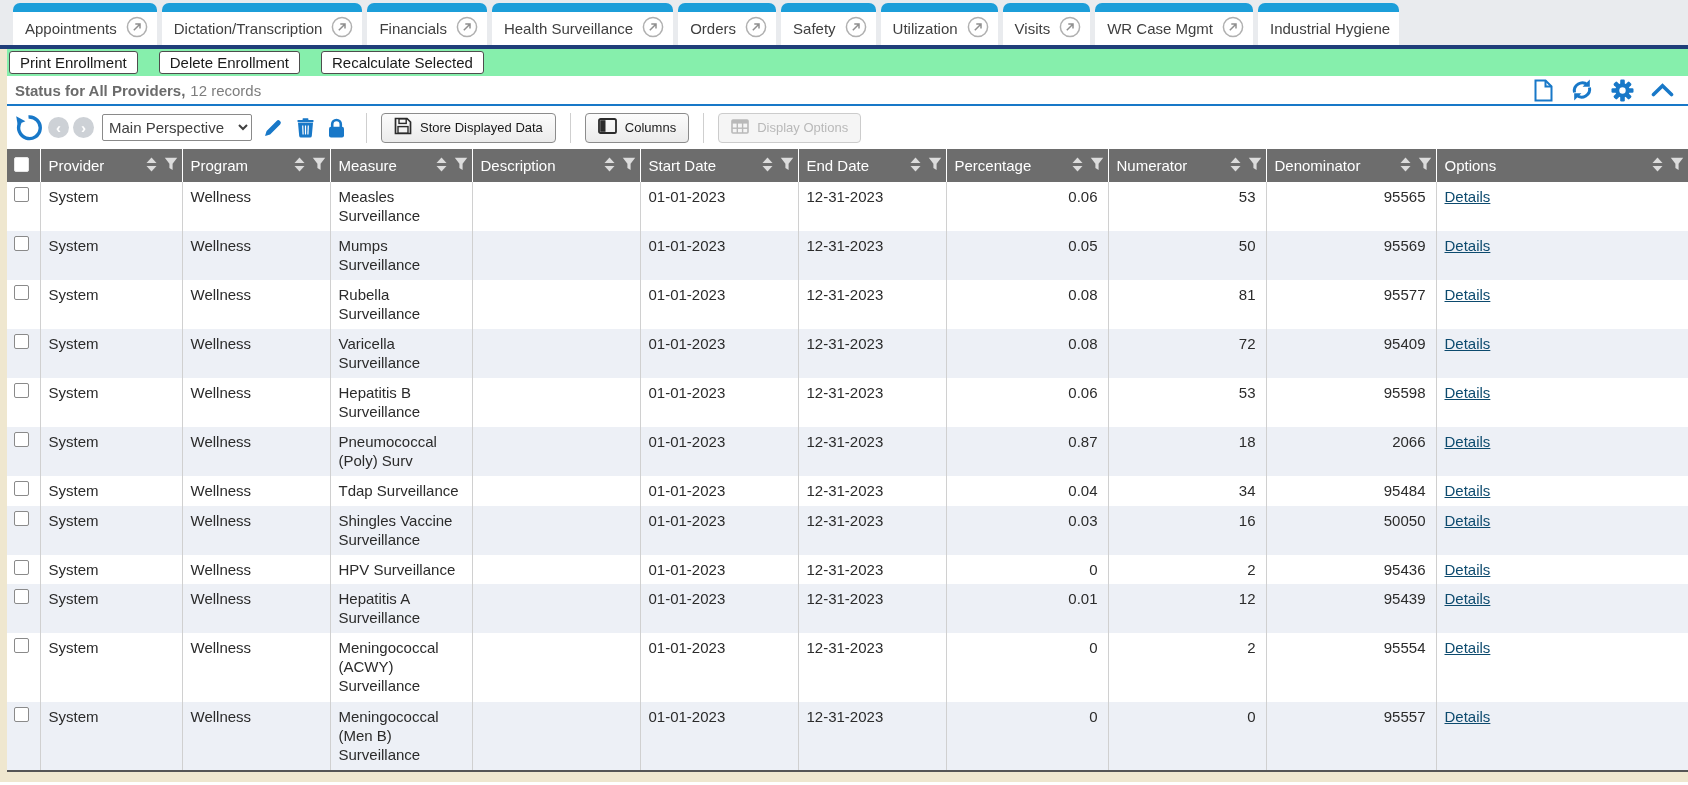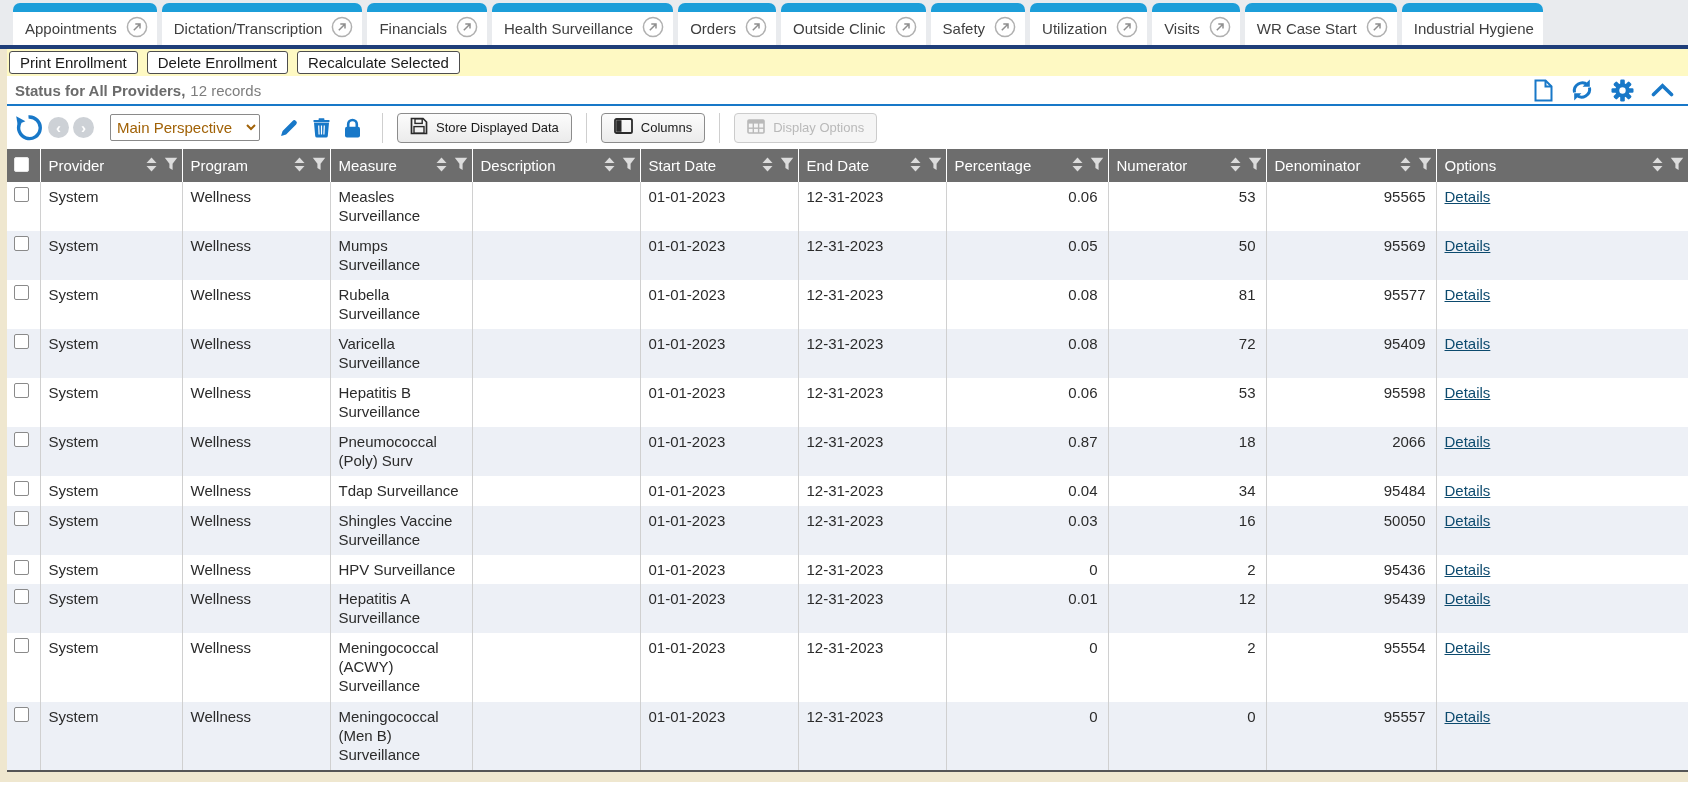--- a/index.html
+++ b/index.html
@@ -15,41 +15,41 @@
   .tab-body { display:flex; align-items:center; gap:9px; height:33px; padding:0 9px 0 12px; background:#fff; }
   .tab-label { color:#3f3f3f; font-size:15px; }
   .navy-line { height:4px; background:#1f3e79; }
 
   
   .frame { display:flex; height:733px; }
   .left-strip { flex:0 0 7px; background:#efe7cf; }
   .main { flex:1; display:flex; flex-direction:column; min-width:0; }
 
   
-  .action-bar { display:flex; align-items:center; gap:9px; height:27px; padding-left:2px; background:#fef9c3; }
+  .action-bar { display:flex; align-items:center; gap:21px; height:27px; padding-left:2px; background:#86efac; }
   .action-btn { display:inline-flex; align-items:center; height:23px; padding:0 10px; background:#fff;
                 border:1px solid #4d4d4d; border-radius:3px; font-size:15px; color:#1a1a1a; cursor:pointer; }
 
   
   .status-bar { display:flex; align-items:center; height:30px; padding:0 14px 0 8px; background:#fff;
                 border-bottom:2px solid #1878c8; }
   .status-title { font-weight:bold; color:#6b6b6b; }
   .status-records { color:#7d7d7d; margin-left:5px; }
   .status-icons { margin-left:auto; display:flex; align-items:center; gap:17px; }
   .status-icons .icon-btn { display:inline-flex; align-items:center; cursor:pointer; }
 
   
   .toolbar { display:flex; align-items:center; height:43px; padding-left:8px; background:#fff; }
   .icon-btn { background:none; border:none; padding:0; display:inline-flex; align-items:center; cursor:pointer; }
   .undo-btn { margin-right:6px; }
   .nav-circle { width:21px; height:21px; border-radius:50%; background:#cdd1d6; color:#fff; font-weight:bold;
                 display:inline-flex; align-items:center; justify-content:center; font-size:15px; line-height:1;
                 margin-right:4px; cursor:default; }
-  .perspective-select { height:27px; width:150px; margin:0 12px; border:1px solid #8a8a8a; border-radius:2px;
-                        font-family:"Liberation Sans",sans-serif; font-size:15px; color:#a16207; background:#fff; padding:0 2px; }
+  .perspective-select { height:27px; width:150px; margin:0 4px; border:1px solid #8a8a8a; border-radius:2px;
+                        font-family:"Liberation Sans",sans-serif; font-size:15px; color:#404040; background:#fff; padding:0 2px; }
   .tool-icon { margin:0 7px; }
   .vsep { width:1px; height:30px; background:#cfcfcf; margin:0 14px; }
   .tool-btn { display:inline-flex; align-items:center; gap:8px; height:30px; padding:0 12px;
               background:linear-gradient(#fcfcfc,#ebebeb); border:1px solid #8c8c8c; border-radius:4px;
               font-size:13px; color:#1a1a1a; cursor:pointer; }
   .tool-btn.disabled { color:#b9b9b9; border-color:#cccccc; background:#f5f5f5; cursor:default; }
 
   
   .table-wrap { flex:1; overflow:hidden; display:flex; }
   table { border-collapse:collapse; table-layout:fixed; width:1681px; }
@@ -138,32 +138,20 @@
         <svg width="22" height="22" viewBox="0 0 22 22">
               <circle cx="11" cy="11" r="9.6" fill="none" stroke="#b0b0b0" stroke-width="1.5"></circle>
               <path d="M7.8 14.2 L13.8 8.2 M9.3 7.9 h4.7 v4.7" fill="none" stroke="#8f8f8f" stroke-width="1.5"></path>
             </svg>
       </span>
     </div>
   </div>
       <div class="tab">
     <div class="tab-cap"></div>
     <div class="tab-body">
-      <span class="tab-label">Outside Clinic</span>
-      <span class="tab-ext">
-        <svg width="22" height="22" viewBox="0 0 22 22">
-              <circle cx="11" cy="11" r="9.6" fill="none" stroke="#b0b0b0" stroke-width="1.5"></circle>
-              <path d="M7.8 14.2 L13.8 8.2 M9.3 7.9 h4.7 v4.7" fill="none" stroke="#8f8f8f" stroke-width="1.5"></path>
-            </svg>
-      </span>
-    </div>
-  </div>
-      <div class="tab">
-    <div class="tab-cap"></div>
-    <div class="tab-body">
       <span class="tab-label">Safety</span>
       <span class="tab-ext">
         <svg width="22" height="22" viewBox="0 0 22 22">
               <circle cx="11" cy="11" r="9.6" fill="none" stroke="#b0b0b0" stroke-width="1.5"></circle>
               <path d="M7.8 14.2 L13.8 8.2 M9.3 7.9 h4.7 v4.7" fill="none" stroke="#8f8f8f" stroke-width="1.5"></path>
             </svg>
       </span>
     </div>
   </div>
       <div class="tab">
@@ -186,21 +174,21 @@
         <svg width="22" height="22" viewBox="0 0 22 22">
               <circle cx="11" cy="11" r="9.6" fill="none" stroke="#b0b0b0" stroke-width="1.5"></circle>
               <path d="M7.8 14.2 L13.8 8.2 M9.3 7.9 h4.7 v4.7" fill="none" stroke="#8f8f8f" stroke-width="1.5"></path>
             </svg>
       </span>
     </div>
   </div>
       <div class="tab">
     <div class="tab-cap"></div>
     <div class="tab-body">
-      <span class="tab-label">WR Case Start</span>
+      <span class="tab-label">WR Case Mgmt</span>
       <span class="tab-ext">
         <svg width="22" height="22" viewBox="0 0 22 22">
               <circle cx="11" cy="11" r="9.6" fill="none" stroke="#b0b0b0" stroke-width="1.5"></circle>
               <path d="M7.8 14.2 L13.8 8.2 M9.3 7.9 h4.7 v4.7" fill="none" stroke="#8f8f8f" stroke-width="1.5"></path>
             </svg>
       </span>
     </div>
   </div>
       <div class="tab">
     <div class="tab-cap"></div>

